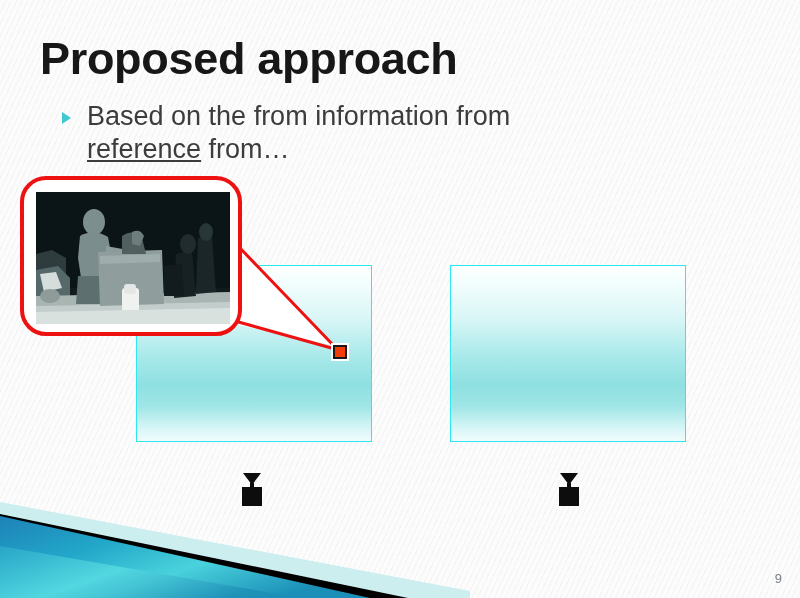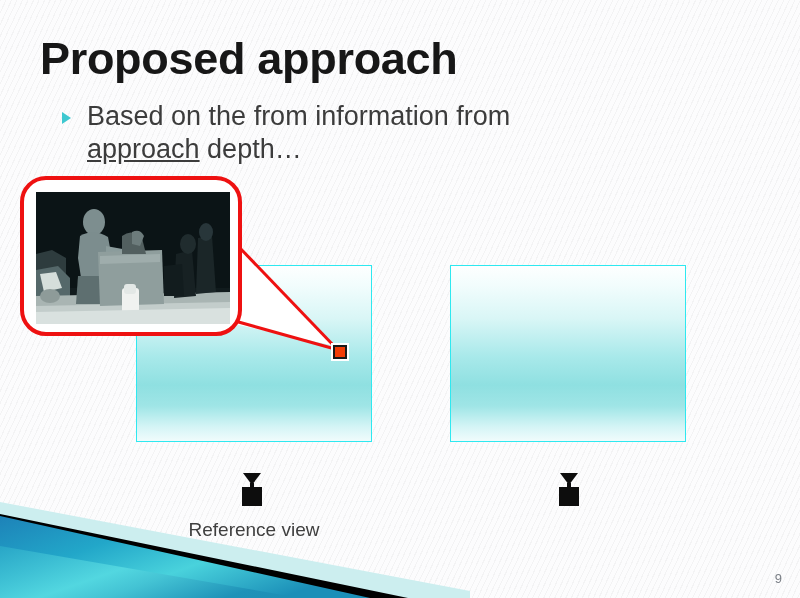--- a/index.html
+++ b/index.html
@@ -228,21 +228,21 @@
 
     <polygon points="0,28 370,110 0,110" fill="url(#tealGrad)"></polygon>
 
     <polygon points="0,58 300,110 0,110" fill="url(#tealGrad2)" opacity="0.85"></polygon>
   </svg>
 
   <div id="title">Proposed approach</div>
 
   <div id="bullet-row">
     <div id="bullet-marker"></div>
-    <div id="bullet-text"><span>Based on the from information from </span><span class="u-word">approach</span><span> depth…</span></div>
+    <div id="bullet-text"><span>Based on the from information from </span><span class="u-word">reference</span><span> from…</span></div>
   </div>
 
   <div class="view-box" id="view-box-left"></div>
   <div class="view-box" id="view-box-right"></div>
 
   <svg id="callout-tail" viewBox="0 0 180 115" preserveAspectRatio="none">
 
     <polygon points="-2,-2 58,-2 155,96 0,0" fill="#ffffff" stroke="none"></polygon>
     <polygon points="-20,-20 58,-2 155,96 -20,58" fill="#ffffff" stroke="none"></polygon>
     <polyline points="58,-4 155,97" fill="none" stroke="#ee1111" stroke-width="3"></polyline>
@@ -300,17 +300,16 @@
     <polygon points="6,1 24,1 15,13" fill="#0d0d0d"></polygon>
     <rect x="13" y="11" width="4" height="5" fill="#0d0d0d"></rect>
     <rect x="5" y="15" width="20" height="19" fill="#0d0d0d"></rect>
   </svg>
   <svg class="camera-icon" id="camera-right" viewBox="0 0 30 36">
     <polygon points="6,1 24,1 15,13" fill="#0d0d0d"></polygon>
     <rect x="13" y="11" width="4" height="5" fill="#0d0d0d"></rect>
     <rect x="5" y="15" width="20" height="19" fill="#0d0d0d"></rect>
   </svg>
 
-  <div class="caption" id="caption-left">Reference view</div>
 
   <div id="page-number">9</div>
 
 </div>
 
 </body></html>

